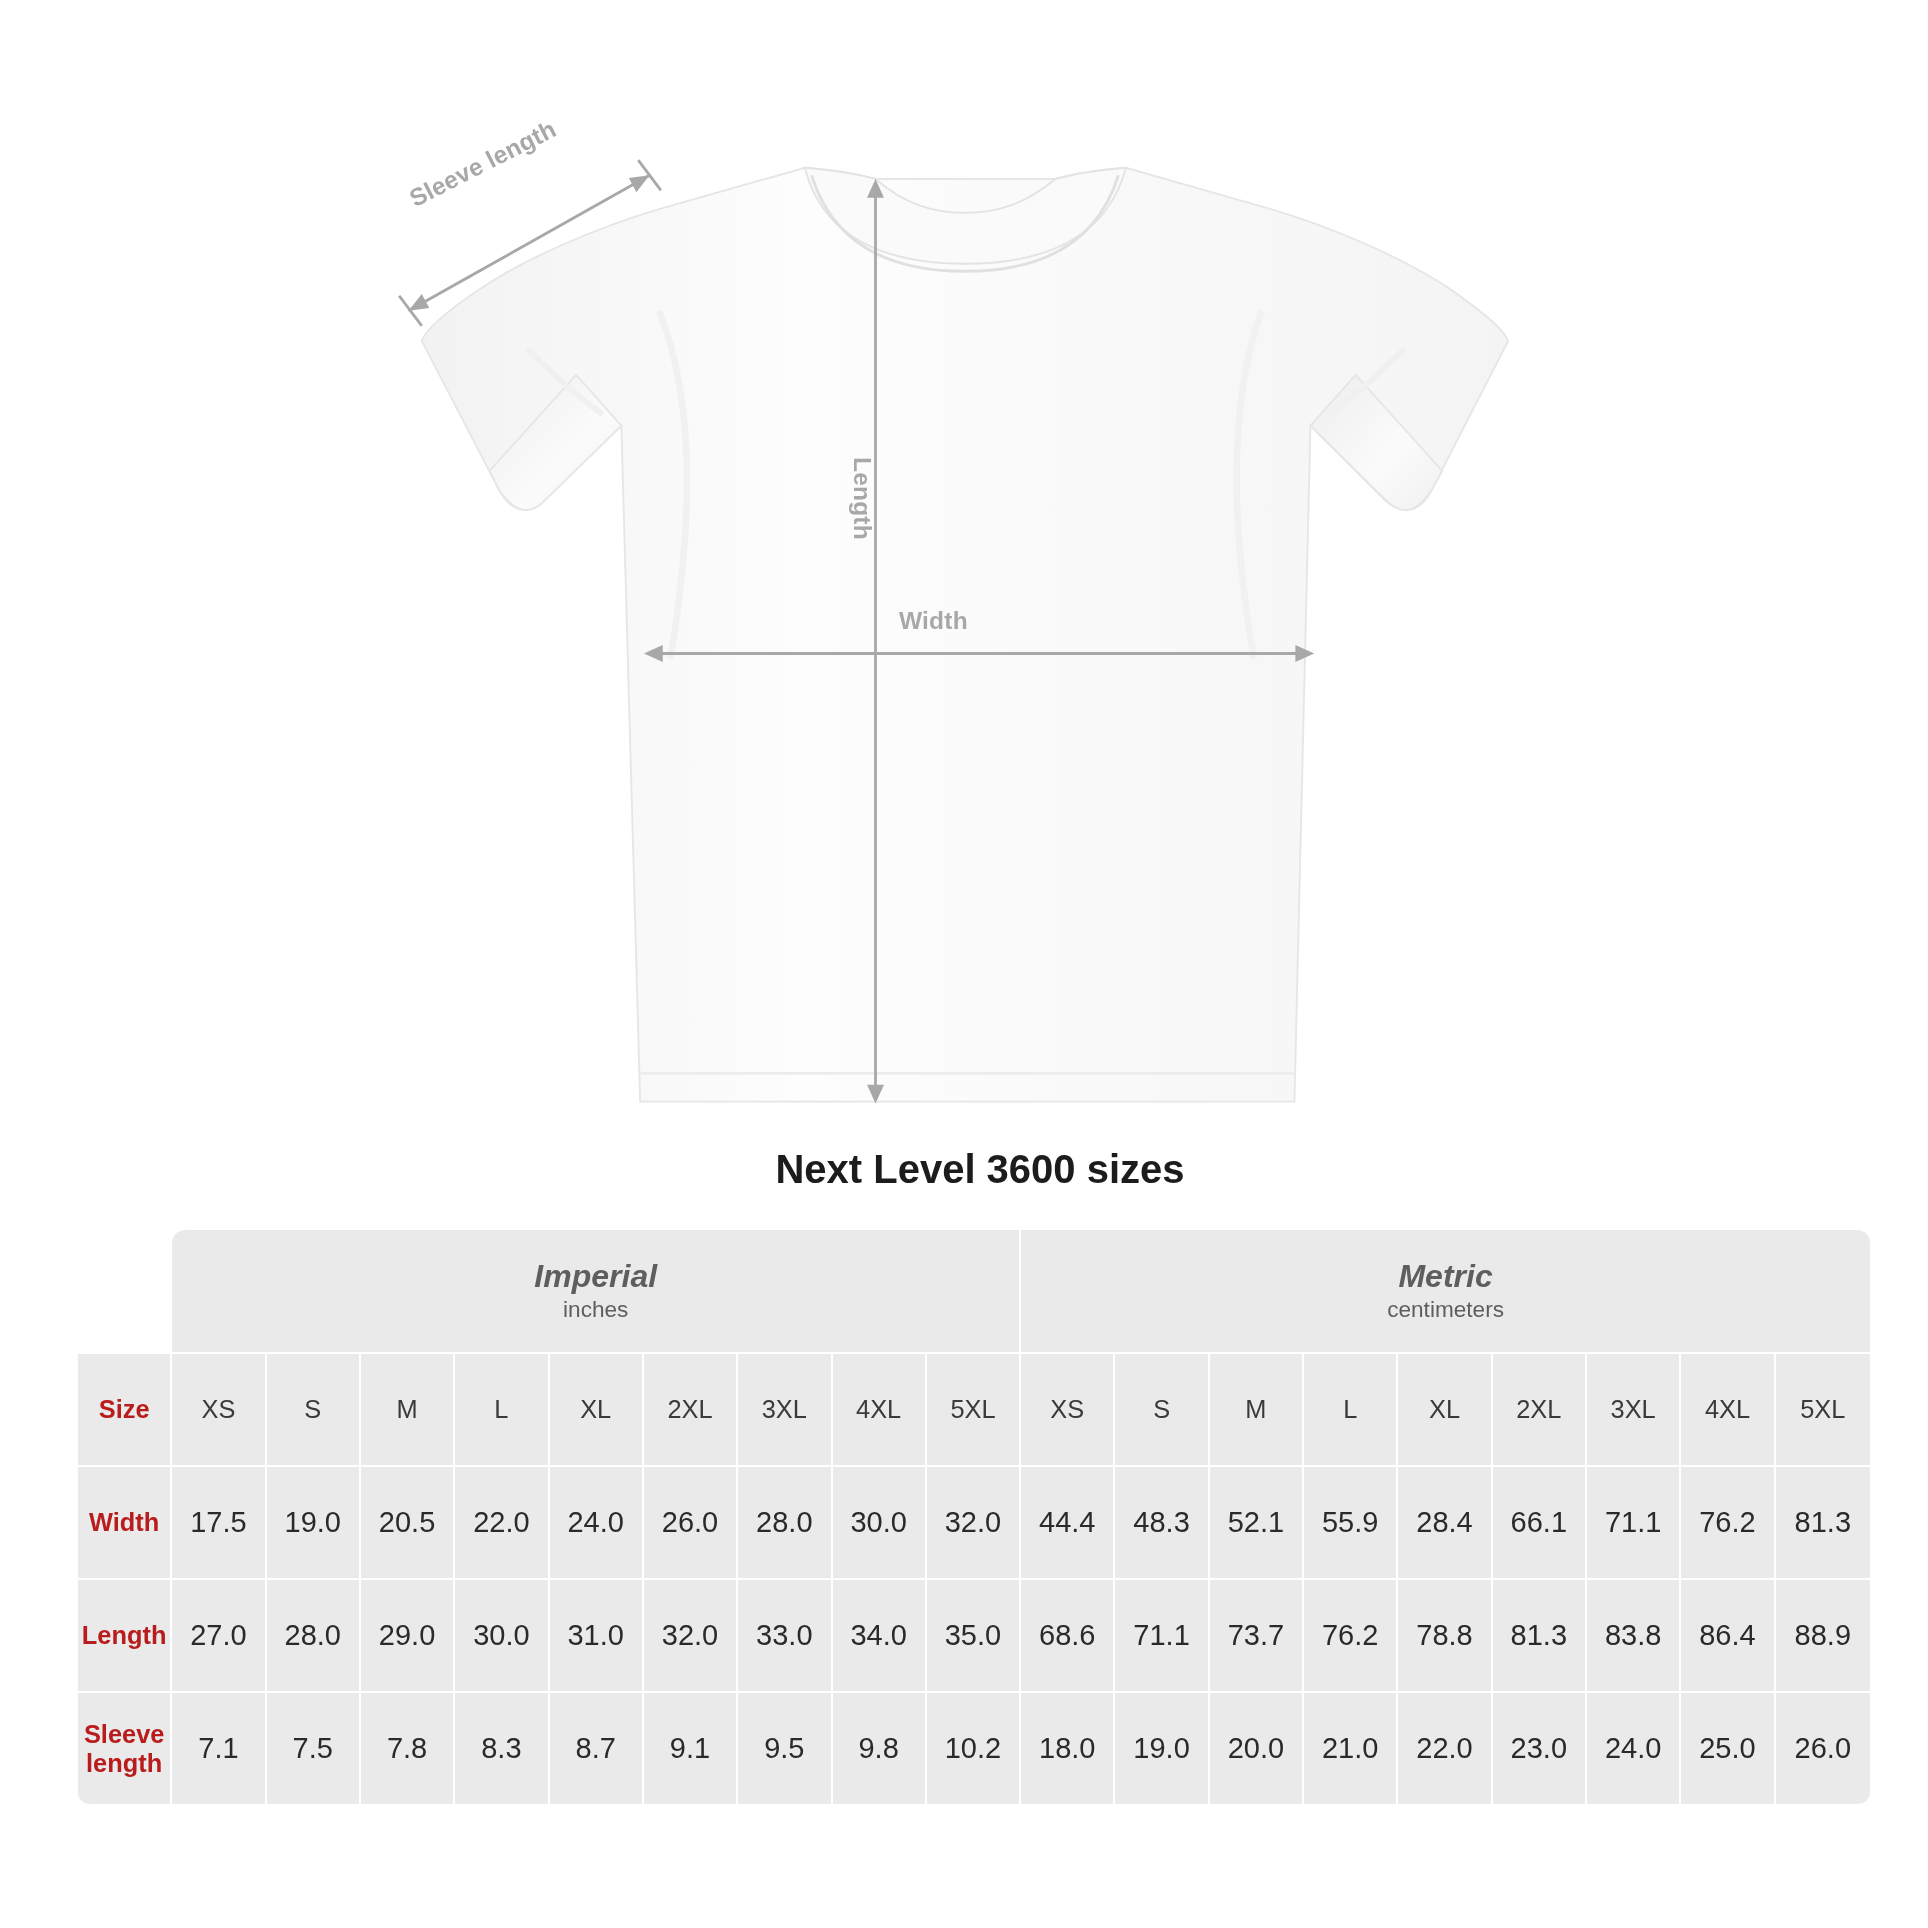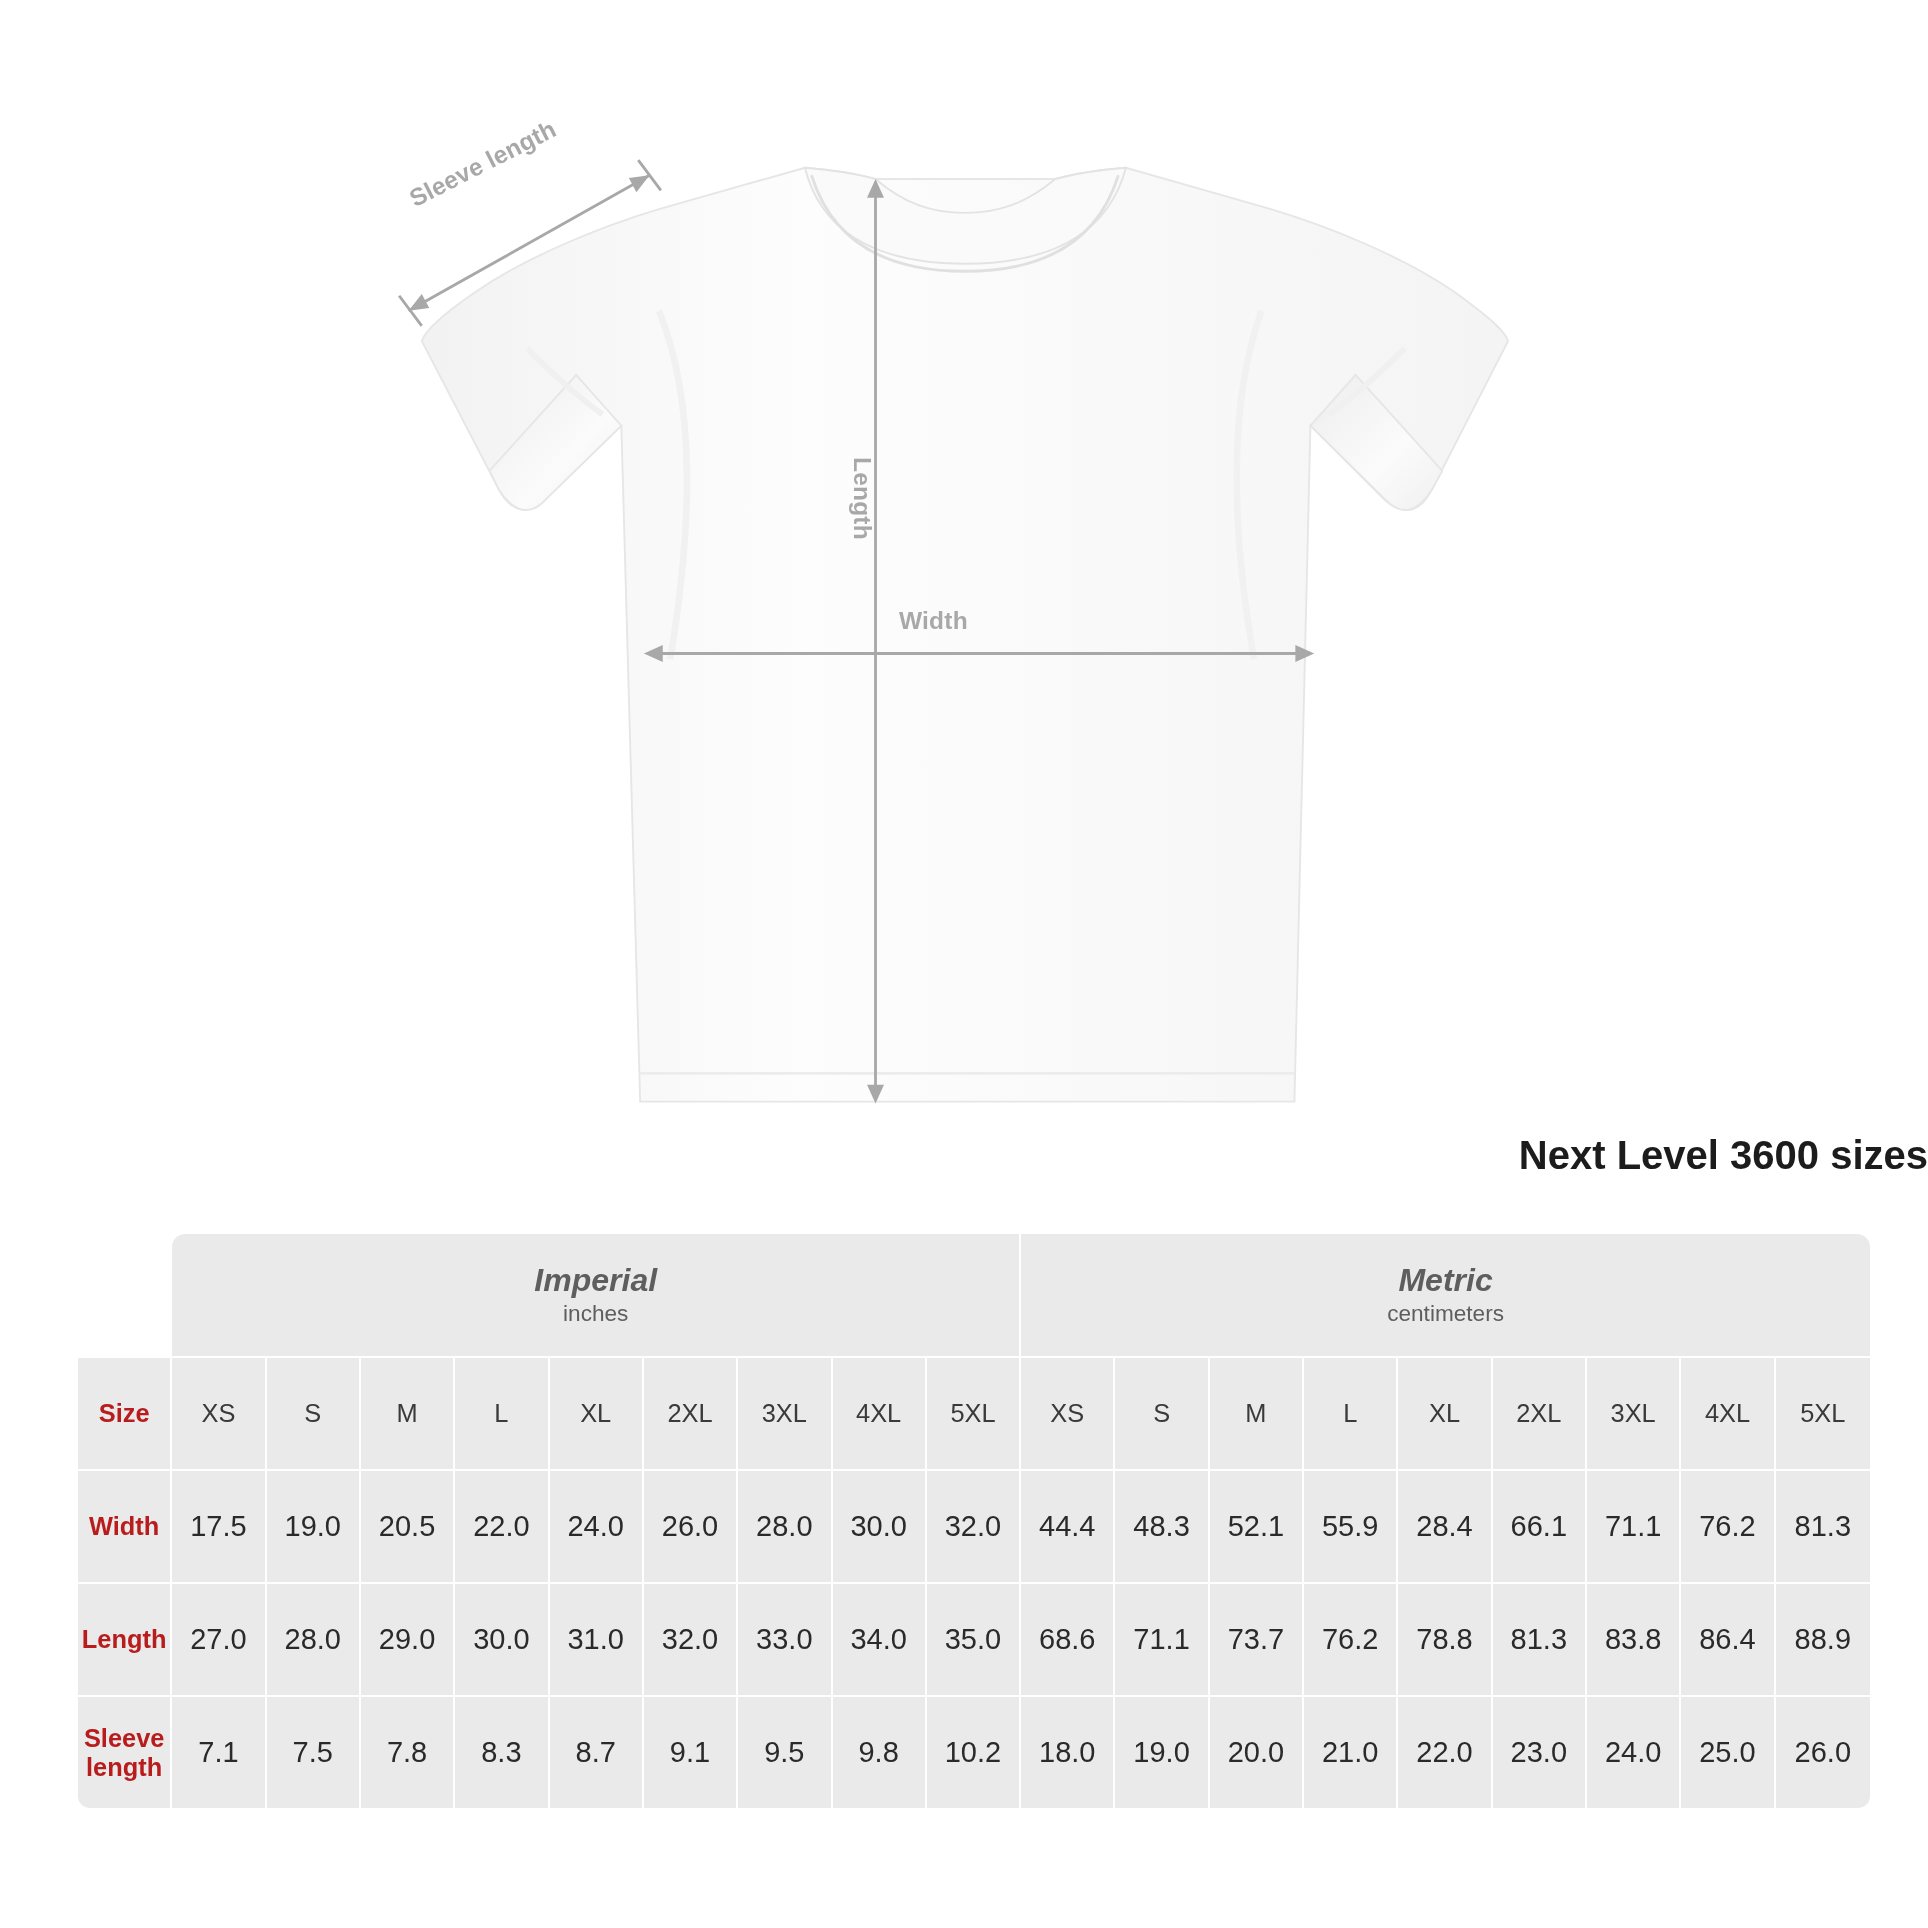--- a/index.html
+++ b/index.html
@@ -52,42 +52,42 @@
     transform: rotate(90deg);
     transform-origin: left top;
   }
   .dim-label.width {
     left: 899px;
     top: 607px;
   }
 
   
   .title-block {
-    text-align: right;
-    margin-top: 3px;
+    text-align: center;
+    margin-top: 17px;
     padding-left: 32px;
   }
   .chart-title {
     font-size: 40px;
     font-weight: bold;
     color: #1c1c1c;
     margin: 0 0 17px 0;
     font-family: "Liberation Sans", sans-serif;
   }
   .chart-note {
     font-size: 23.5px;
     font-style: italic;
     color: #4b4b4b;
     margin: 0;
     font-family: "Liberation Sans", sans-serif;
   }
 
   
   .table-wrap {
-    margin: 56px 58px 0 58px;
+    margin: 38px 58px 0 58px;
     padding-left: 20px;
   }
   table.size-table {
     border-collapse: separate;
     border-spacing: 0;
     width: 100%;
     table-layout: fixed;
     font-family: "Liberation Sans", sans-serif;
   }
   table.size-table td,

